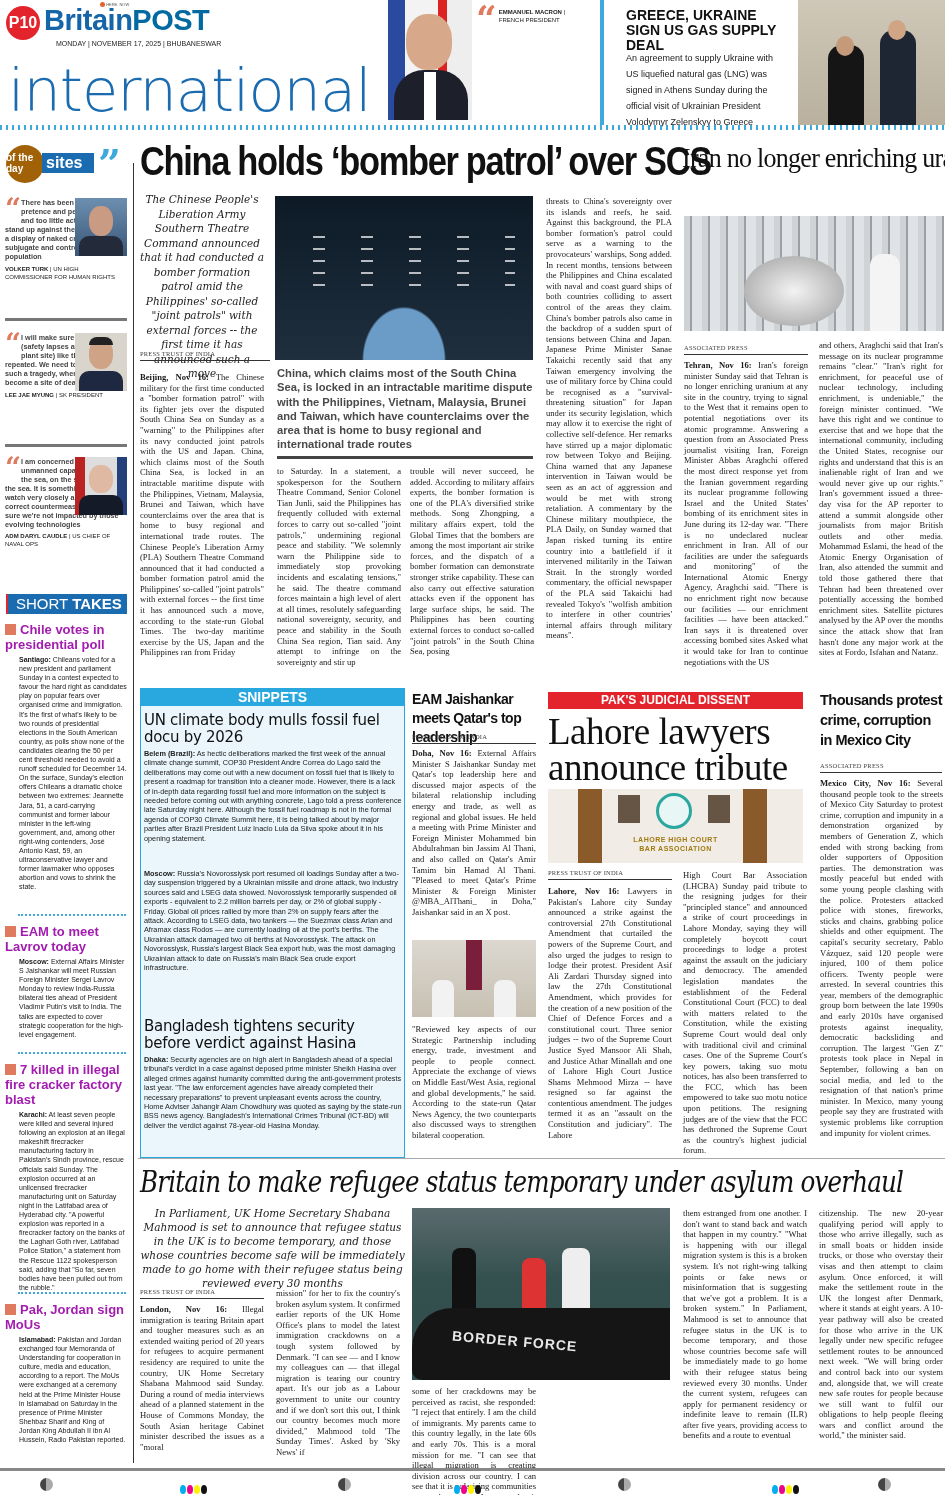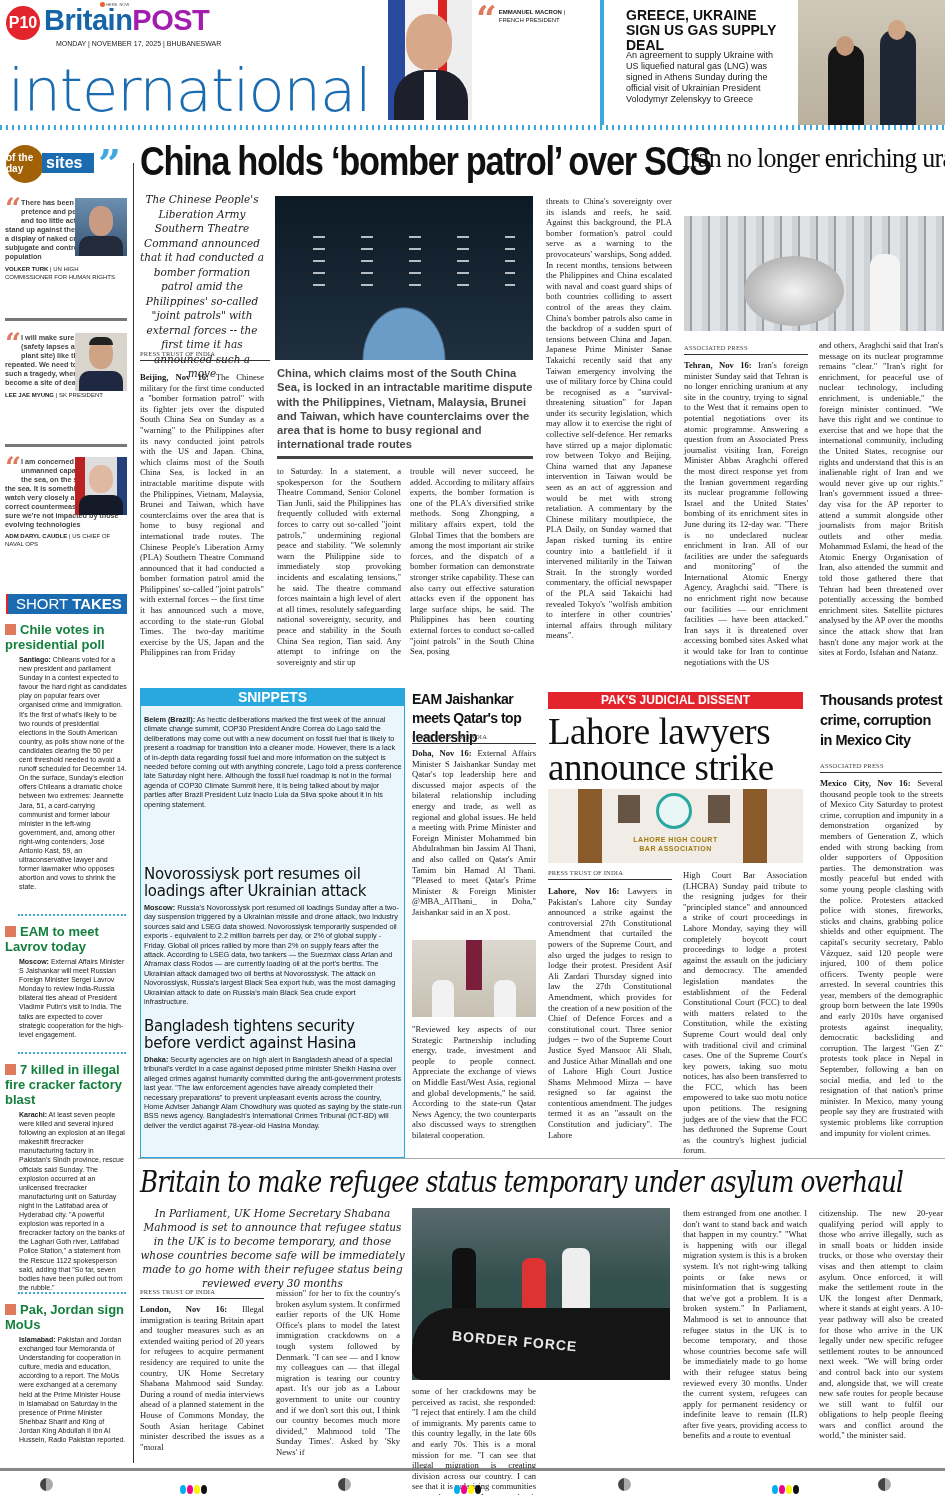--- a/index.html
+++ b/index.html
@@ -7,29 +7,29 @@
 .abs{position:absolute}
 .sans{font-family:"Liberation Sans",sans-serif}
 .serif{font-family:"DejaVu Serif",serif}
 .body-serif{font-family:"Liberation Serif",serif;font-size:8.6px;line-height:10.6px;text-align:justify;hyphens:auto}
 .body-sans{font-family:"Liberation Sans",sans-serif;font-size:7.6px;line-height:9.8px}
 .dots{border-top:2px dotted #3fa9dd}
 .credit{font-family:"Liberation Serif",serif;font-size:6.5px;color:#444;letter-spacing:.2px;border-bottom:1.5px solid #333;padding-bottom:3px;text-transform:uppercase}
 .photo{background:#333;overflow:hidden}
 .p10{left:6px;top:6px;width:34px;height:34px;border-radius:50%;background:#e4242c;color:#fff;font:bold 16px "Liberation Sans",sans-serif;display:flex;align-items:center;justify-content:center}
 .mast{left:44px;top:4px;font:bold 29px "Liberation Sans",sans-serif;letter-spacing:-.5px}
-.mast .a{color:#1565a8}.mast .b{color:#a21caf}
+.mast .a{color:#1565a8}.mast .b{color:#0369a1}
 .dateline{left:56px;top:40px;font:7px "Liberation Sans",sans-serif;color:#222}
 .section{left:8px;top:56px;font:300 59px "DejaVu Sans",sans-serif;color:#1a6bb0;letter-spacing:-1px;font-weight:200}
 .tick-rule{left:0;top:125px;width:945px;height:5px;background:repeating-linear-gradient(90deg,#3fa9dd 0 2px,transparent 2px 6px)}
 .quote-mark{color:#e07a5f;font:bold 38px "DejaVu Serif",serif;line-height:30px}
 .qtext{font:bold 8.4px "Liberation Sans",sans-serif;color:#444;line-height:10.4px}
 .qsrc{font:6px "Liberation Sans",sans-serif;color:#222;line-height:8px}
 .qsrc b{font-weight:bold}
-.st-head{font:bold 13px "Liberation Sans",sans-serif;line-height:15px;color:#15803d}
+.st-head{font:bold 13px "Liberation Sans",sans-serif;line-height:15px;color:#a21caf}
 .sq{display:inline-block;width:11px;height:11px;background:#e07a5f;margin-right:4px;vertical-align:-1px}
 .snip-h{font:15px "DejaVu Sans",sans-serif;line-height:17px;color:#111;letter-spacing:-.3px}
 .snip-b{font:7.3px "Liberation Sans",sans-serif;line-height:9.4px;color:#222}
 .cmyk span{display:inline-block;width:6px;height:9px;border-radius:50%;margin-right:1px}
 .reg{width:13px;height:13px;border-radius:50%;background:linear-gradient(90deg,#444 50%,#aaa 50%)}
 </style>
 </head>
 <body>
 
 <div class="abs p10">P10</div>
@@ -42,21 +42,21 @@
   <div style="position:absolute;left:18px;top:14px;width:46px;height:56px;border-radius:45%;background:#d7a98a"></div>
   <div style="position:absolute;left:6px;top:70px;width:74px;height:50px;border-radius:30px 30px 0 0;background:#1d1f2a"></div>
   <div style="position:absolute;left:36px;top:72px;width:12px;height:48px;background:#fff"></div>
 </div>
 <div class="abs" style="left:476px;top:4px;width:92px">
   <div class="quote-mark" style="float:left;font-size:36px;line-height:28px;margin-right:2px">“</div>
   <div class="qsrc" style="margin-top:4px"><b>EMMANUEL MACRON</b> |<br><span>FRENCH PRESIDENT</span></div>
 </div>
 <div class="abs" style="left:600px;top:0;width:4px;height:125px;background:#3fa9dd"></div>
 <div class="abs sans" style="left:626px;top:8px;width:160px;font-weight:bold;font-size:14px;line-height:15px;color:#111">GREECE, UKRAINE SIGN US GAS SUPPLY DEAL</div>
-<div class="abs sans" style="left:626px;top:50px;width:160px;font-size:9px;line-height:11px;color:#222">An agreement to supply Ukraine with US liquefied natural gas (LNG) was signed in Athens Sunday during the official visit of Ukrainian President Volodymyr Zelenskyy to Greece</div>
+<div class="abs sans" style="left:626px;top:50px;width:160px;font-size:9px;line-height:16px;color:#222">An agreement to supply Ukraine with US liquefied natural gas (LNG) was signed in Athens Sunday during the official visit of Ukrainian President Volodymyr Zelenskyy to Greece</div>
 <div class="abs photo" style="left:798px;top:0;width:147px;height:125px;background:linear-gradient(#cfc8b8,#b9b09e)">
   <div style="position:absolute;left:30px;top:45px;width:36px;height:80px;background:#151515;border-radius:14px 14px 0 0"></div>
   <div style="position:absolute;left:38px;top:36px;width:18px;height:20px;background:#c49a7a;border-radius:50%"></div>
   <div style="position:absolute;left:82px;top:30px;width:36px;height:95px;background:#1f2633;border-radius:14px 14px 0 0"></div>
   <div style="position:absolute;left:90px;top:20px;width:18px;height:20px;background:#d0a585;border-radius:50%"></div>
 </div>
 <div class="abs tick-rule"></div>
 
 <div class="abs" style="left:6px;top:145px">
   <div style="position:absolute;left:0;top:0;width:38px;height:38px;border-radius:50%;background:#a16207;color:#fff;font:bold 10px/11px 'Liberation Sans',sans-serif;text-align:left;padding-top:7px"><span>of the</span><br><span>day</span></div>
@@ -141,43 +141,43 @@
   <div style="position:absolute;left:60px;top:40px;width:100px;height:70px;border-radius:50%;background:radial-gradient(#f3f3f3,#9c9c9c)"></div>
   <div style="position:absolute;left:186px;top:38px;width:30px;height:77px;background:#f4f4f4;border-radius:12px 12px 0 0"></div>
 </div>
 <div class="abs credit" style="left:684px;top:344px;width:124px">ASSOCIATED PRESS</div>
 <div class="abs body-serif" style="left:684px;top:360px;width:124px"><b>Tehran, Nov 16:</b><span> Iran's foreign minister Sunday said that Tehran is no longer enriching uranium at any site in the country, trying to signal to the West that it remains open to potential negotiations over its atomic programme. Answering a question from an Associated Press journalist visiting Iran, Foreign Minister Abbas Araghchi offered the most direct response yet from the Iranian government regarding its nuclear programme following Israel and the United States' bombing of its enrichment sites in June during its 12-day war. "There is no undeclared nuclear enrichment in Iran. All of our facilities are under the safeguards and monitoring" of the International Atomic Energy Agency, Araghchi said. "There is no enrichment right now because our facilities — our enrichment facilities — have been attacked." Iran says it is threatened over accessing bombed sites Asked what it would take for Iran to continue negotiations with the US</span></div>
 <div class="abs body-serif" style="left:819px;top:340px;width:124px">and others, Araghchi said that Iran's message on its nuclear programme remains "clear." "Iran's right for enrichment, for peaceful use of nuclear technology, including enrichment, is undeniable," the foreign minister continued. "We have this right and we continue to exercise that and we hope that the international community, including the United States, recognise our rights and understand that this is an inalienable right of Iran and we would never give up our rights." Iran's government issued a three-day visa for the AP reporter to attend a summit alongside other journalists from major British outlets and other media. Mohammad Eslami, the head of the Atomic Energy Organisation of Iran, also attended the summit and told those gathered there that Tehran had been threatened over potentially accessing the bombed enrichment sites. Satellite pictures analysed by the AP over the months since the attack show that Iran hasn't done any major work at the sites at Fordo, Isfahan and Natanz.</div>
 
 <div class="abs" style="left:140px;top:688px;width:265px;height:470px;border:1px solid #29a8e0;background:#eaf6fc"></div>
 <div class="abs sans" style="left:140px;top:688px;width:265px;height:18px;background:#29a8e0;color:#fff;font-weight:bold;font-size:14px;line-height:18px;text-align:center">SNIPPETS</div>
 <div class="abs" style="left:144px;top:712px;width:258px">
+  <div class="snip-h">UN climate body mulls fossil fuel docu by 2026</div>
   <div class="snip-b" style="margin-top:3px"><b>Belem (Brazil):</b><span> As hectic deliberations marked the first week of the annual climate change summit, COP30 President Andre Correa do Lago said the deliberations may come out with a new document on fossil fuel that is likely to present a roadmap for transition into a cleaner mode. However, there is a lack of in-depth data regarding fossil fuel and more information on the subject is needed before coming out with anything concrete, Lago told a press conference late Saturday night here. Although the fossil fuel roadmap is not in the formal agenda of COP30 Climate Summit here, it is being talked about by major parties after Brazil President Luiz Inacio Lula da Silva spoke about it in his opening statement.</span></div>
 </div>
 <div class="abs" style="left:144px;top:866px;width:258px">
-  <div class="snip-h">Novorossiysk port resumes oil loadings after Ukrainian attack</div>
   <div class="snip-b" style="margin-top:3px"><b>Moscow:</b><span> Russia's Novorossiysk port resumed oil loadings Sunday after a two-day suspension triggered by a Ukrainian missile and drone attack, two industry sources said and LSEG data showed. Novorossiysk temporarily suspended oil exports - equivalent to 2.2 million barrels per day, or 2% of global supply - Friday. Global oil prices rallied by more than 2% on supply fears after the attack. According to LSEG data, two tankers — the Suezmax class Arlan and Aframax class Rodos — are currently loading oil at the port's berths. The Ukrainian attack damaged two oil berths at Novorossiysk. The attack on Novorossiysk, Russia's largest Black Sea export hub, was the most damaging Ukrainian attack to date on Russia's main Black Sea crude export infrastructure.</span></div>
 </div>
 <div class="abs" style="left:144px;top:1018px;width:258px">
   <div class="snip-h">Bangladesh tightens security before verdict against Hasina</div>
   <div class="snip-b" style="margin-top:3px"><b>Dhaka:</b><span> Security agencies are on high alert in Bangladesh ahead of a special tribunal's verdict in a case against deposed prime minister Sheikh Hasina over alleged crimes against humanity committed during the anti-government protests last year. "The law enforcement agencies have already completed their necessary preparations" to prevent unpleasant events across the country, Home Adviser Jahangir Alam Chowdhury was quoted as saying by the state-run BSS news agency. Bangladesh's International Crimes Tribunal (ICT-BD) will deliver the verdict against 78-year-old Hasina Monday.</span></div>
 </div>
 
 <div class="abs sans" style="left:412px;top:690px;width:126px;font-weight:bold;font-size:14px;line-height:19px;letter-spacing:-.5px;color:#111">EAM Jaishankar meets Qatar's top leadership</div>
 <div class="abs credit" style="left:412px;top:733px;width:124px">PRESS TRUST OF INDIA</div>
 <div class="abs body-serif" style="left:412px;top:748px;width:124px"><b>Doha, Nov 16:</b><span> External Affairs Minister S Jaishankar Sunday met Qatar's top leadership here and discussed major aspects of the bilateral relationship including energy and trade, as well as regional and global issues. He held a meeting with Prime Minister and Foreign Minister Mohammed bin Abdulrahman bin Jassim Al Thani, and also called on Qatar's Amir Tamim bin Hamad Al Thani. "Pleased to meet Qatar's Prime Minister &amp; Foreign Minister @MBA_AlThani_ in Doha," Jaishankar said in an X post.</span></div>
 <div class="abs photo" style="left:412px;top:940px;width:124px;height:77px;background:linear-gradient(#dcd8d0,#c7c0b2)">
   <div style="position:absolute;left:54px;top:0;width:16px;height:50px;background:#7a1e3b"></div>
   <div style="position:absolute;left:20px;top:40px;width:22px;height:37px;background:#f2f2f2;border-radius:8px 8px 0 0"></div>
   <div style="position:absolute;left:82px;top:40px;width:22px;height:37px;background:#f2f2f2;border-radius:8px 8px 0 0"></div>
 </div>
 <div class="abs body-serif" style="left:412px;top:1024px;width:124px">"Reviewed key aspects of our Strategic Partnership including energy, trade, investment and people to people connect. Appreciate the exchange of views on Middle East/West Asia, regional and global developments," he said. According to the state-run Qatar News Agency, the two counterparts also discussed ways to strengthen bilateral cooperation.</div>
 
 <div class="abs sans" style="left:548px;top:692px;width:255px;height:17px;background:#e4242c;color:#fff;font-weight:bold;font-size:12px;line-height:17px;text-align:center">PAK'S JUDICIAL DISSENT</div>
-<div class="abs" style="left:548px;top:714px;width:260px;font:37px/36px 'Liberation Serif',serif;color:#111;letter-spacing:-.5px">Lahore lawyers announce strike</div>
+<div class="abs" style="left:548px;top:714px;width:260px;font:37px/36px 'Liberation Serif',serif;color:#111;letter-spacing:-.5px">Lahore lawyers announce tribute</div>
 <div class="abs photo" style="left:548px;top:789px;width:255px;height:74px;background:#f1ede6">
   <div style="position:absolute;left:30px;top:0;width:24px;height:74px;background:#8a5a2a"></div>
   <div style="position:absolute;left:195px;top:0;width:24px;height:74px;background:#8a5a2a"></div>
   <div style="position:absolute;left:108px;top:4px;width:36px;height:36px;border-radius:50%;border:3px solid #2aa8a0;background:#e8f6f5"></div>
   <div style="position:absolute;left:70px;top:6px;width:22px;height:28px;background:#665544"></div>
   <div style="position:absolute;left:160px;top:6px;width:22px;height:28px;background:#665544"></div>
   <div class="sans" style="position:absolute;left:60px;top:46px;width:135px;text-align:center;font-weight:bold;font-size:7px;line-height:9px;color:#a07a10;letter-spacing:.5px"><span>LAHORE HIGH COURT</span><br><span>BAR ASSOCIATION</span></div>
 </div>
 <div class="abs credit" style="left:548px;top:869px;width:124px">PRESS TRUST OF INDIA</div>
 <div class="abs body-serif" style="left:548px;top:886px;width:124px"><b>Lahore, Nov 16:</b><span> Lawyers in Pakistan's Lahore city Sunday announced a strike against the controversial 27th Constitutional Amendment that curtailed the powers of the Supreme Court, and also urged the judges to resign to lodge their protest. President Asif Ali Zardari Thursday signed into law the 27th Constitutional Amendment, which provides for the creation of a new position of the Chief of Defence Forces and a constitutional court. Three senior judges -- two of the Supreme Court Justice Syed Mansoor Ali Shah, and Justice Athar Minallah and one of Lahore High Court Justice Shams Mehmood Mirza -- have resigned so far against the contentious amendment. The judges termed it as an "assault on the Constitution and judiciary". The Lahore</span></div>

